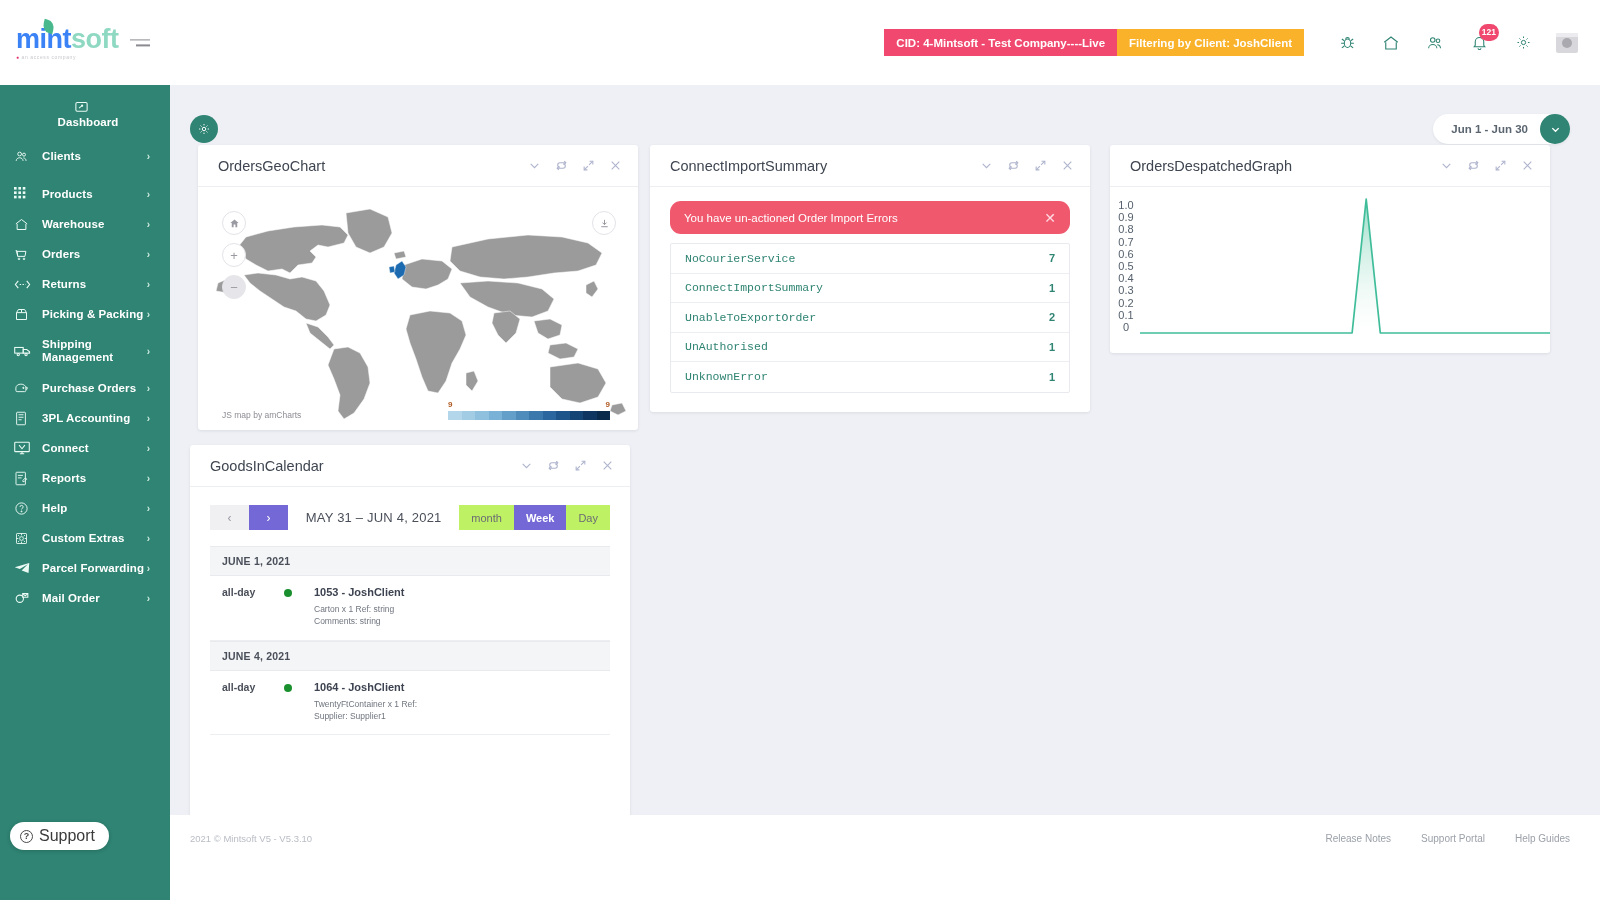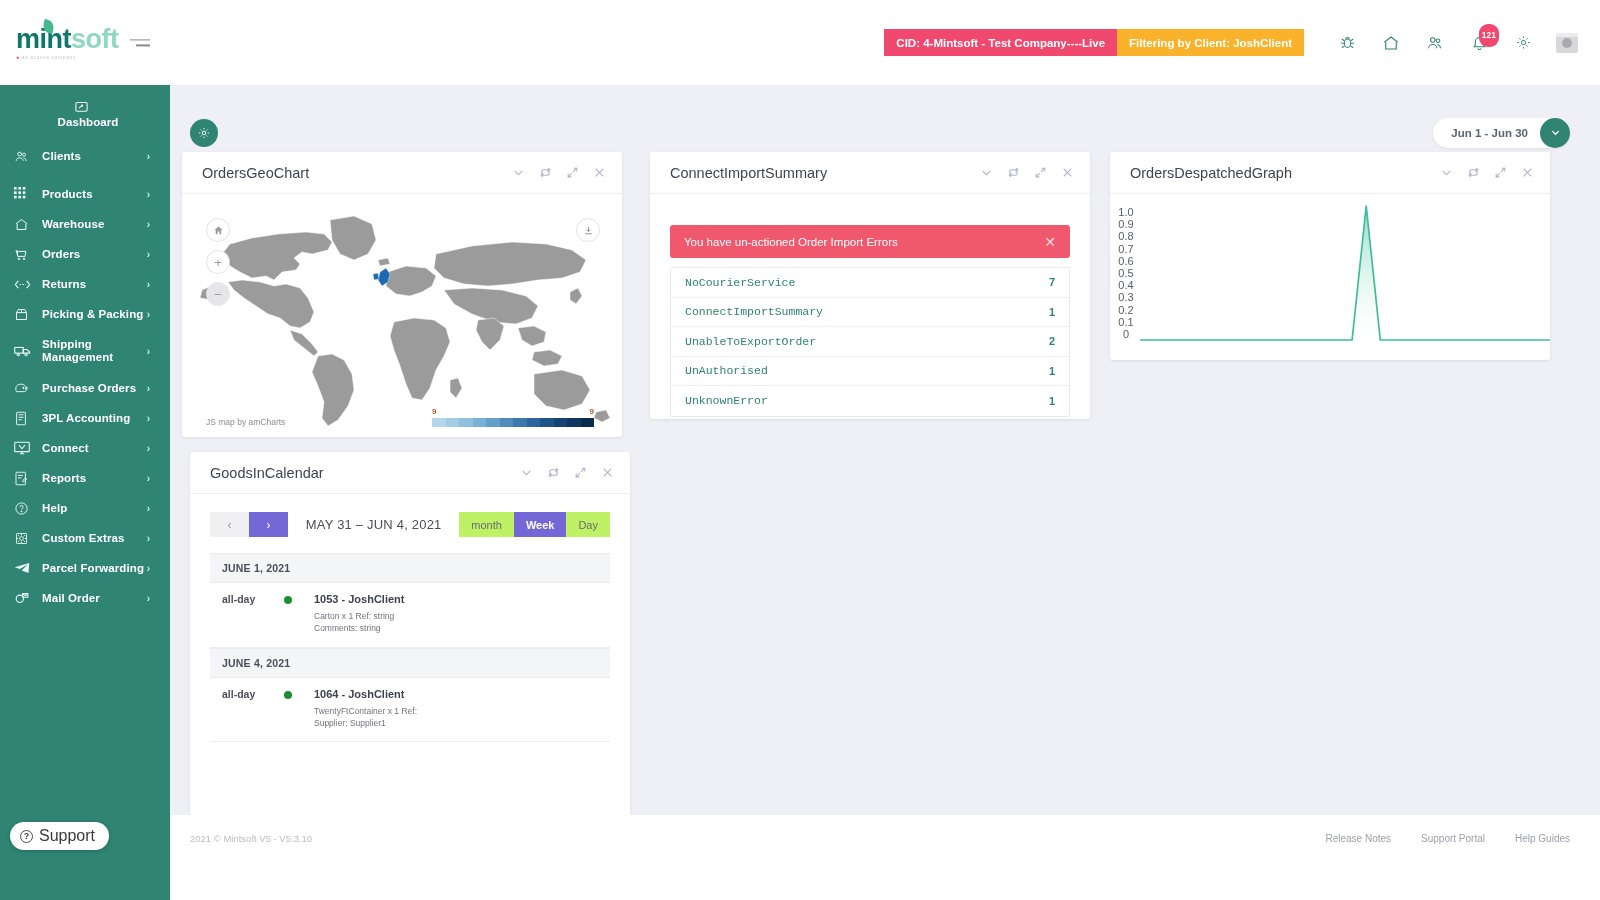--- a/index.html
+++ b/index.html
@@ -18,21 +18,21 @@
     background: #2f8473;
     display: flex; flex-direction: column;
   }
   .logo-bar {
     height: 85px; background: #fff;
     display: flex; align-items: center;
     padding: 0 16px; position: relative;
   }
   .logo-wrap { position: relative; line-height: 1; }
   .logo-text { font-size: 27px; font-weight: 700; letter-spacing: -0.5px; }
-  .logo-mint { color: #0f766e; }
+  .logo-mint { color: #3b82f6; }
   .logo-soft { color: #8fd9c3; }
   .logo-leaf {
     position: absolute; left: 27px; top: -6px;
     width: 11px; height: 13px;
     background: #49b88c;
     border-radius: 0 70% 0 70%;
     transform: rotate(14deg);
   }
   .logo-sub {
     font-size: 5px; color: #c9c9cd; letter-spacing: 0.6px;
@@ -99,21 +99,21 @@
   .top-icons { display: flex; align-items: center; gap: 22px; margin-left: 32px; }
   .tico {
     position: relative; width: 22px; height: 22px;
     display: flex; align-items: center; justify-content: center;
     color: #2f8473; cursor: pointer;
   }
   .tico svg { display: block; }
   .badge {
     position: absolute; top: -8px; right: -9px;
     background: #f0486e; color: #fff; font-size: 8.5px; font-weight: 700;
-    border-radius: 9px; min-width: 18px; height: 23px;
+    border-radius: 9px; min-width: 18px; height: 17px;
     display: flex; align-items: center; justify-content: center;
     padding: 0 3px;
   }
   .avatar-img {
     width: 22px; height: 20px; border-radius: 2px;
     background: #d8d8dc; position: relative; overflow: hidden;
   }
   .avatar-img::after {
     content: ""; position: absolute; left: 6px; top: 5px;
     width: 10px; height: 10px; border-radius: 50%; background: #a9a9af;
@@ -124,21 +124,21 @@
   }
 
   
   .content {
     position: absolute; left: 170px; top: 85px;
     width: 1430px; height: 730px;
     background: #eef0f5;
   }
   .content-top {
     display: flex; align-items: center; justify-content: space-between;
-    padding: 28px 30px 0 20px; height: 67px;
+    padding: 28px 30px 0 20px; height: 60px;
   }
   .gear-btn {
     width: 28px; height: 28px; border-radius: 50%;
     background: #2f8473; display: flex; align-items: center; justify-content: center;
     cursor: pointer; color: #fff;
   }
   .date-range {
     display: flex; align-items: center; background: #fff;
     border-radius: 16px; height: 30px; padding-left: 18px;
     box-shadow: 0 1px 3px rgba(0,0,0,0.07); cursor: pointer;
@@ -159,21 +159,21 @@
   .card-head {
     height: 42px; display: flex; align-items: center;
     justify-content: space-between; padding: 0 16px 0 20px;
     border-bottom: 1px solid #edeef2;
   }
   .card-title { font-size: 14.5px; color: #3f4651; font-weight: 400; }
   .card-tools { display: flex; align-items: center; gap: 14px; color: #aeb4cd; }
   .card-tools span { cursor: pointer; display: flex; align-items: center; }
 
   
-  #geo-card { left: 12px; top: 0; width: 440px; height: 285px; }
+  #geo-card { left: 28px; top: 0; width: 440px; height: 285px; }
   .map-body { position: relative; height: 243px; overflow: hidden; }
   .map-ctrls { position: absolute; left: 24px; top: 24px; z-index: 3; }
   .mbtn {
     width: 24px; height: 24px; border-radius: 50%;
     background: #fff; border: 1px solid #e3e3e8;
     display: flex; align-items: center; justify-content: center;
     margin-bottom: 8px; color: #9a9aa2; font-size: 13px; cursor: pointer;
   }
   .mbtn.dim { background: #e6e6ea; border-color: #e6e6ea; }
   .dl-btn {
@@ -193,24 +193,24 @@
   .legend-nums {
     display: flex; justify-content: space-between;
     font-size: 8px; color: #b05a22; margin-bottom: 2px; font-weight: 600;
   }
   .map-svg { position: absolute; left: 0; top: 0; width: 100%; height: 100%; }
 
   
   #cis-card { left: 480px; top: 0; width: 440px; height: 267px; }
   .cis-body { padding: 14px 20px 18px 20px; }
   .alert {
-    background: #f0586e; color: #fff; border-radius: 3px;
+    background: #f0586e; color: #fff; border-radius: 11px;
     height: 33px; display: flex; align-items: center;
     justify-content: space-between; padding: 0 14px;
-    font-size: 11.5px; margin-bottom: 9px; margin-top: 17px;
+    font-size: 11.5px; margin-bottom: 9px;
   }
   .alert .x { font-size: 14px; color: #ffd9e0; cursor: pointer; }
   .cis-list { border: 1px solid #e9eaef; border-radius: 2px; }
   .cis-row {
     display: flex; align-items: center; justify-content: space-between;
     height: 29.5px; padding: 0 14px;
     border-bottom: 1px solid #eceef2;
   }
   .cis-row:last-child { border-bottom: none; }
   .cis-name { font-size: 11.5px; color: #2f8473; cursor: pointer; font-family: Liberation Mono, monospace; }

